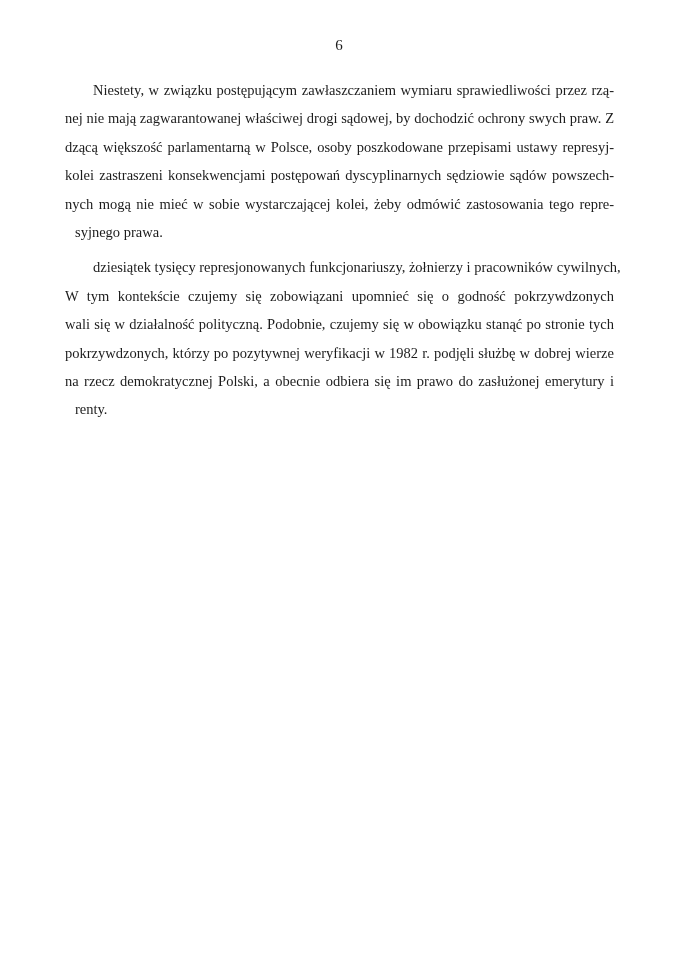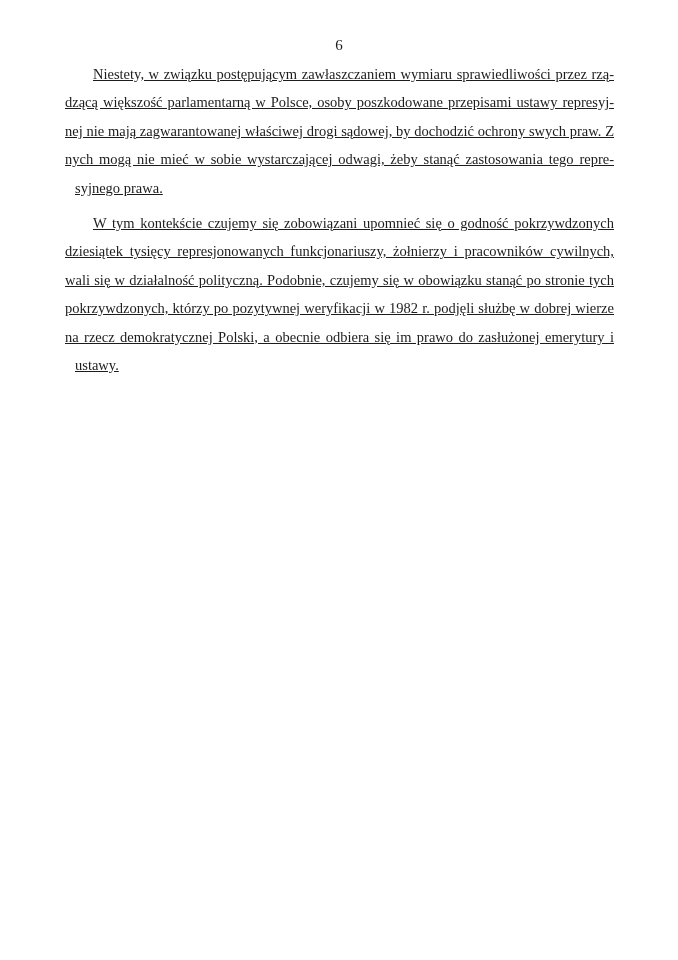--- a/index.html
+++ b/index.html
@@ -20,53 +20,53 @@
     position: absolute;
     top: 36px;
     left: 0;
     right: 0;
     text-align: center;
     font-size: 15px;
     line-height: 18px;
   }
   .text-block {
     position: absolute;
-    top: 60px;
+    top: 76px;
     left: 65px;
     width: 549px;
     font-size: 14.5px;
     line-height: 28.4px;
-    text-decoration: underline;
   }
   .para { margin: 0; padding: 0; }
   .para + .para { margin-top: 7px; }
   .line {
     text-align: justify;
     text-align-last: justify;
     white-space: nowrap;
   }
   .line:first-child { padding-left: 28px; }
   .line:last-child { text-align-last: left; margin-left: 10px; }
 </style>
 </head>
 <body>
 
 <div class="page">
   <div class="page-number">6</div>
 
   <div class="text-block">
     <div class="para">
         <div class="line">Niestety, w związku postępującym zawłaszczaniem wymiaru sprawiedliwości przez rzą-</div>
+        <div class="line">nej nie mają zagwarantowanej właściwej drogi sądowej, by dochodzić ochrony swych praw. Z</div>
         <div class="line">dzącą większość parlamentarną w Polsce, osoby poszkodowane przepisami ustawy represyj-</div>
-        <div class="line">nej nie mają zagwarantowanej właściwej drogi sądowej, by dochodzić ochrony swych praw. Z</div>
-        <div class="line">nych mogą nie mieć w sobie wystarczającej odwagi, żeby stanąć zastosowania tego repre-</div>
+        <div class="line">kolei zastraszeni konsekwencjami postępowań dyscyplinarnych sędziowie sądów powszech-</div>
+        <div class="line">nych mogą nie mieć w sobie wystarczającej kolei, żeby odmówić zastosowania tego repre-</div>
         <div class="line">syjnego prawa.</div>
       </div>
     <div class="para">
+        <div class="line">dziesiątek tysięcy represjonowanych funkcjonariuszy, żołnierzy i pracowników cywilnych,</div>
         <div class="line">W tym kontekście czujemy się zobowiązani upomnieć się o godność pokrzywdzonych</div>
-        <div class="line">dziesiątek tysięcy represjonowanych funkcjonariuszy, żołnierzy i pracowników cywilnych,</div>
         <div class="line">wali się w działalność polityczną. Podobnie, czujemy się w obowiązku stanąć po stronie tych</div>
         <div class="line">pokrzywdzonych, którzy po pozytywnej weryfikacji w 1982 r. podjęli służbę w dobrej wierze</div>
         <div class="line">na rzecz demokratycznej Polski, a obecnie odbiera się im prawo do zasłużonej emerytury i</div>
-        <div class="line">ustawy.</div>
+        <div class="line">renty.</div>
       </div>
   </div>
 </div>
 
 </body></html>

